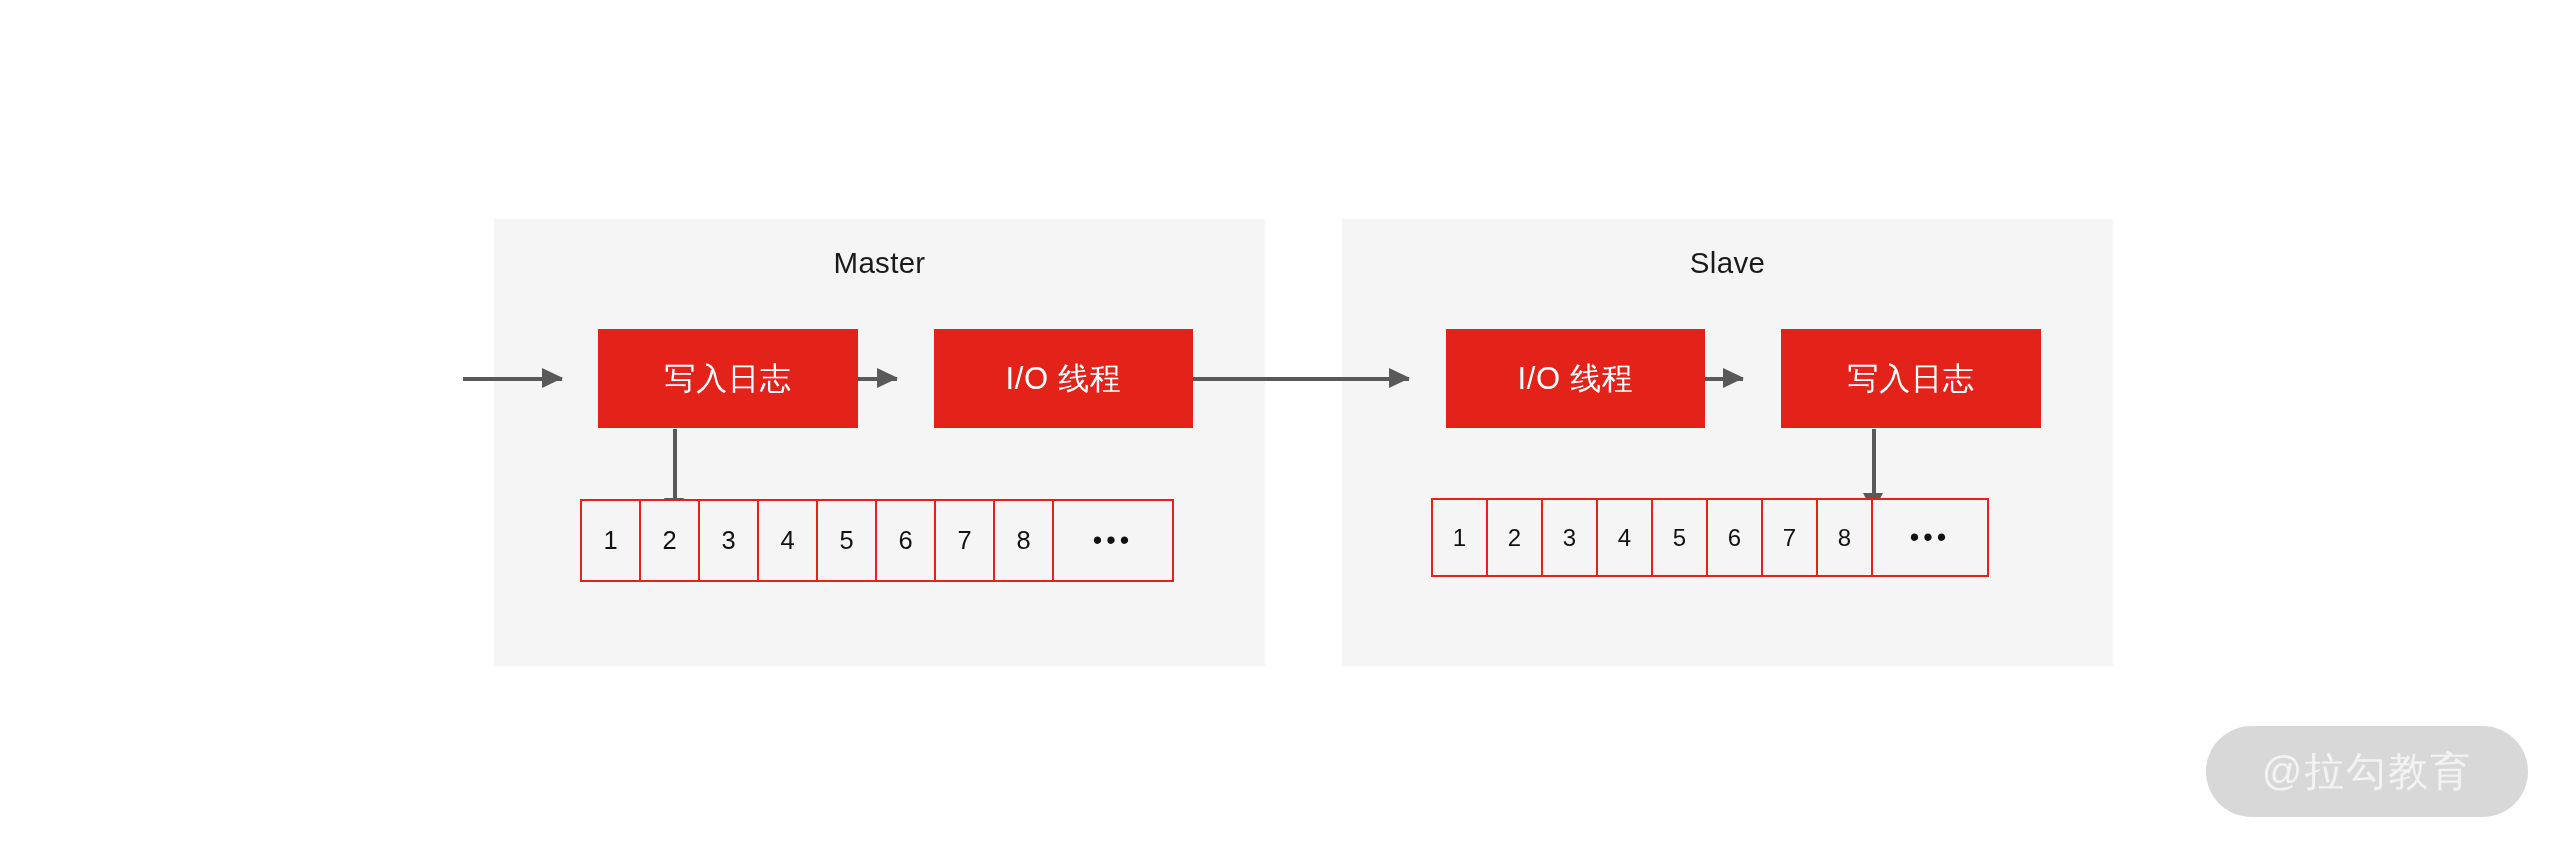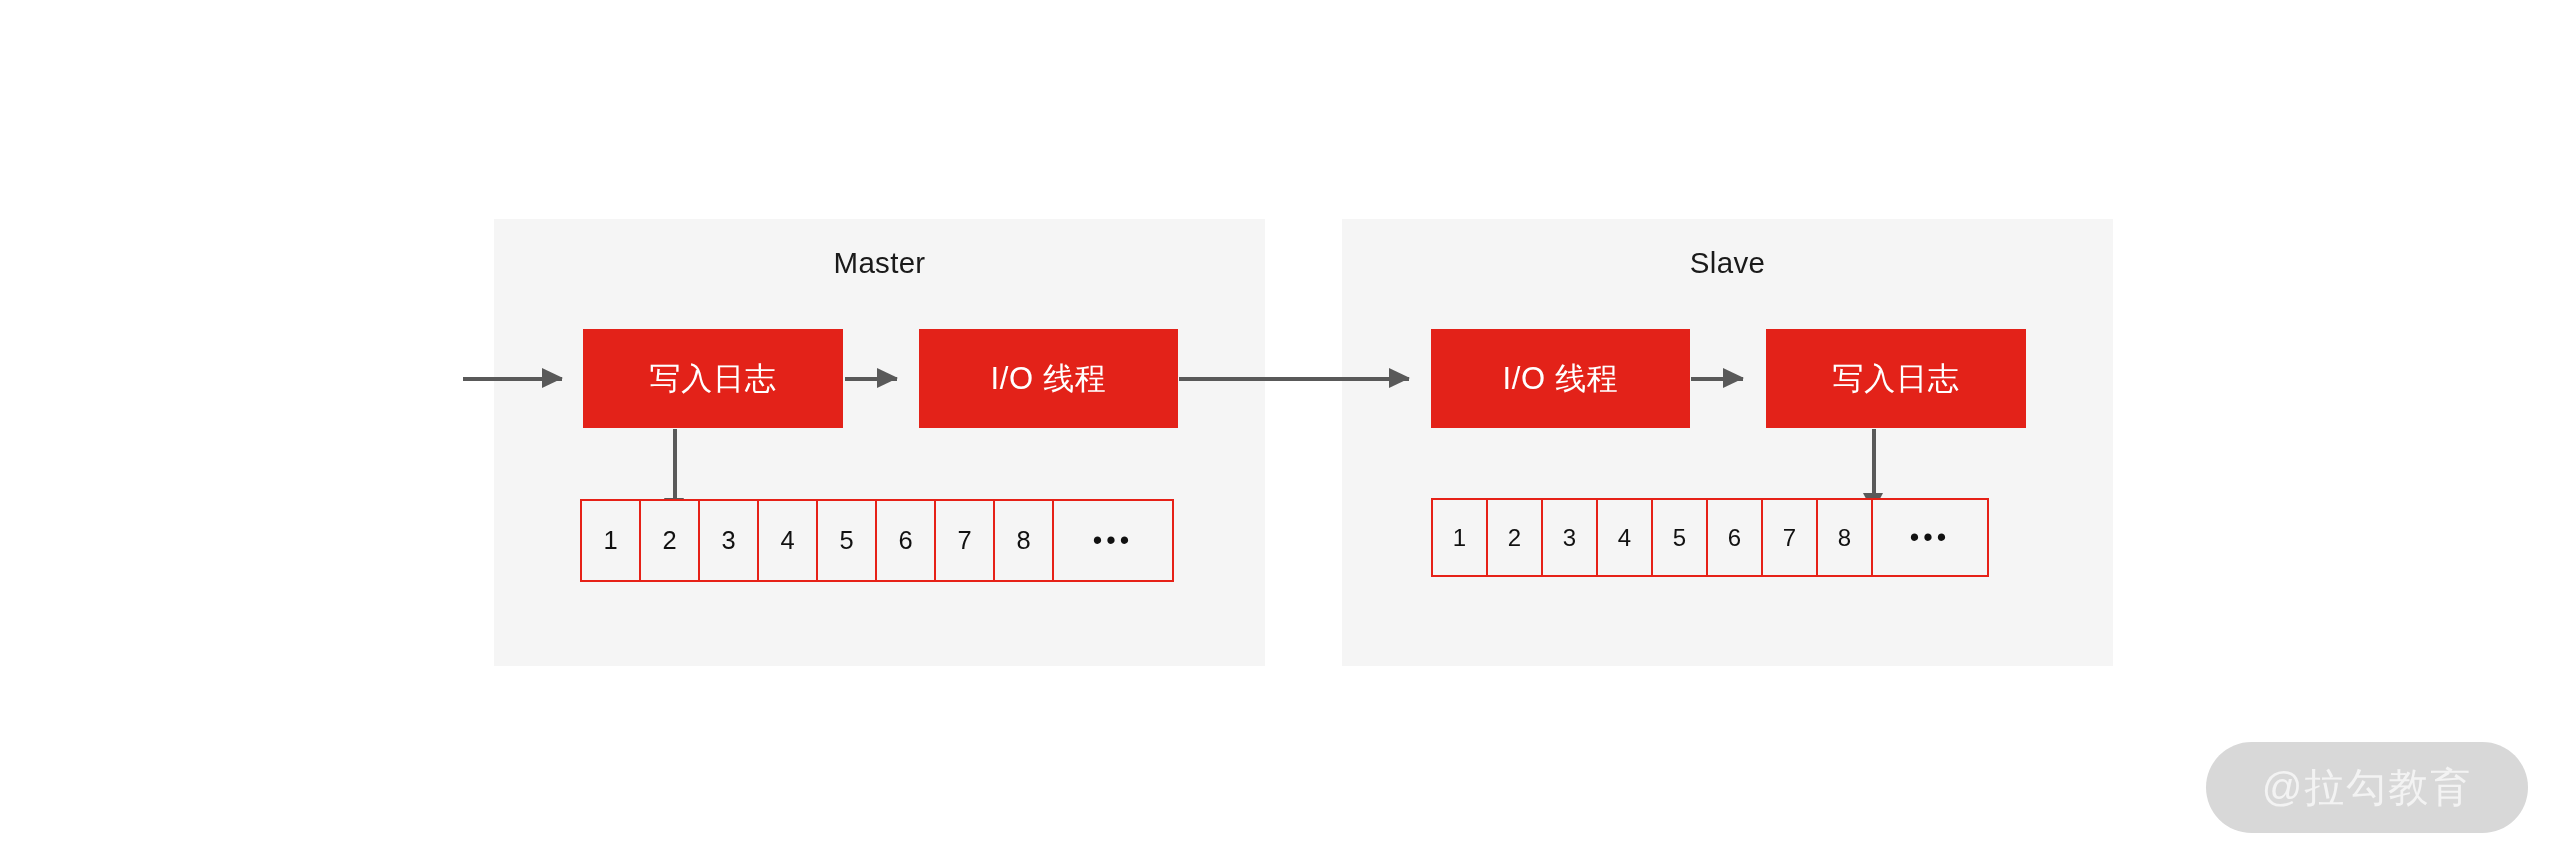--- a/index.html
+++ b/index.html
@@ -52,20 +52,21 @@
     position: absolute;
     background: #e32219;
     color: #ffffff;
     font-size: 31px;
     line-height: 99px;
     height: 99px;
     text-align: center;
     white-space: nowrap;
     font-weight: 400;
     letter-spacing: 0.7px;
+    margin-left: 15px;
   }
   .proc-box.m-write { left: 583px;  top: 329px; width: 260px; }
   .proc-box.m-io    { left: 919px; top: 329px; width: 259px; }
   .proc-box.s-io    { left: 1431px; top: 329px; width: 259px; }
   .proc-box.s-write { left: 1766px; top: 329px; width: 260px; }
 
   
   .h-arrow {
     position: absolute;
     height: 4px;
@@ -143,21 +144,20 @@
     height: 91px;
     background: #d8d8d8;
     border-radius: 46px;
     display: flex;
     align-items: center;
     justify-content: center;
     color: #f3f3f3;
     font-size: 40px;
     letter-spacing: 2px;
     white-space: nowrap;
-    margin-top: 16px;
   }
 </style>
 </head>
 <body>
 
 <div id="canvas">
 
   <div class="panel master">
     <div class="panel-title">Master</div>
   </div>

